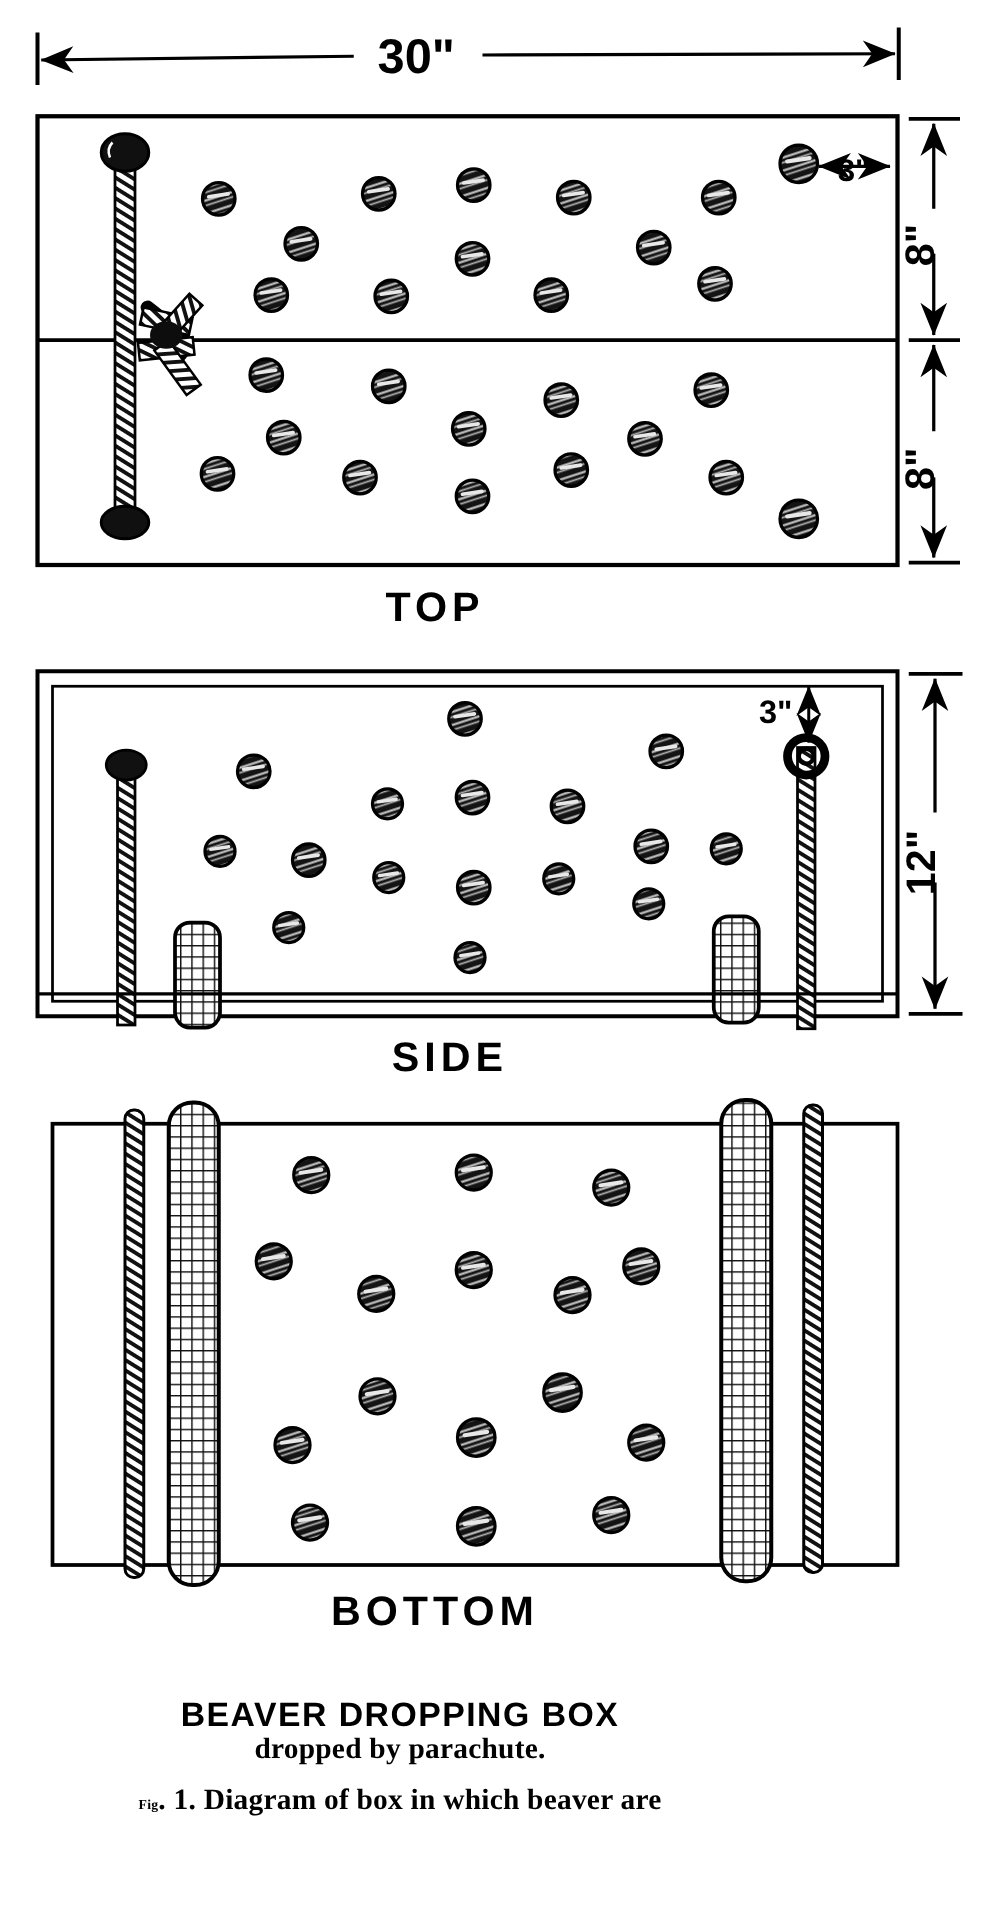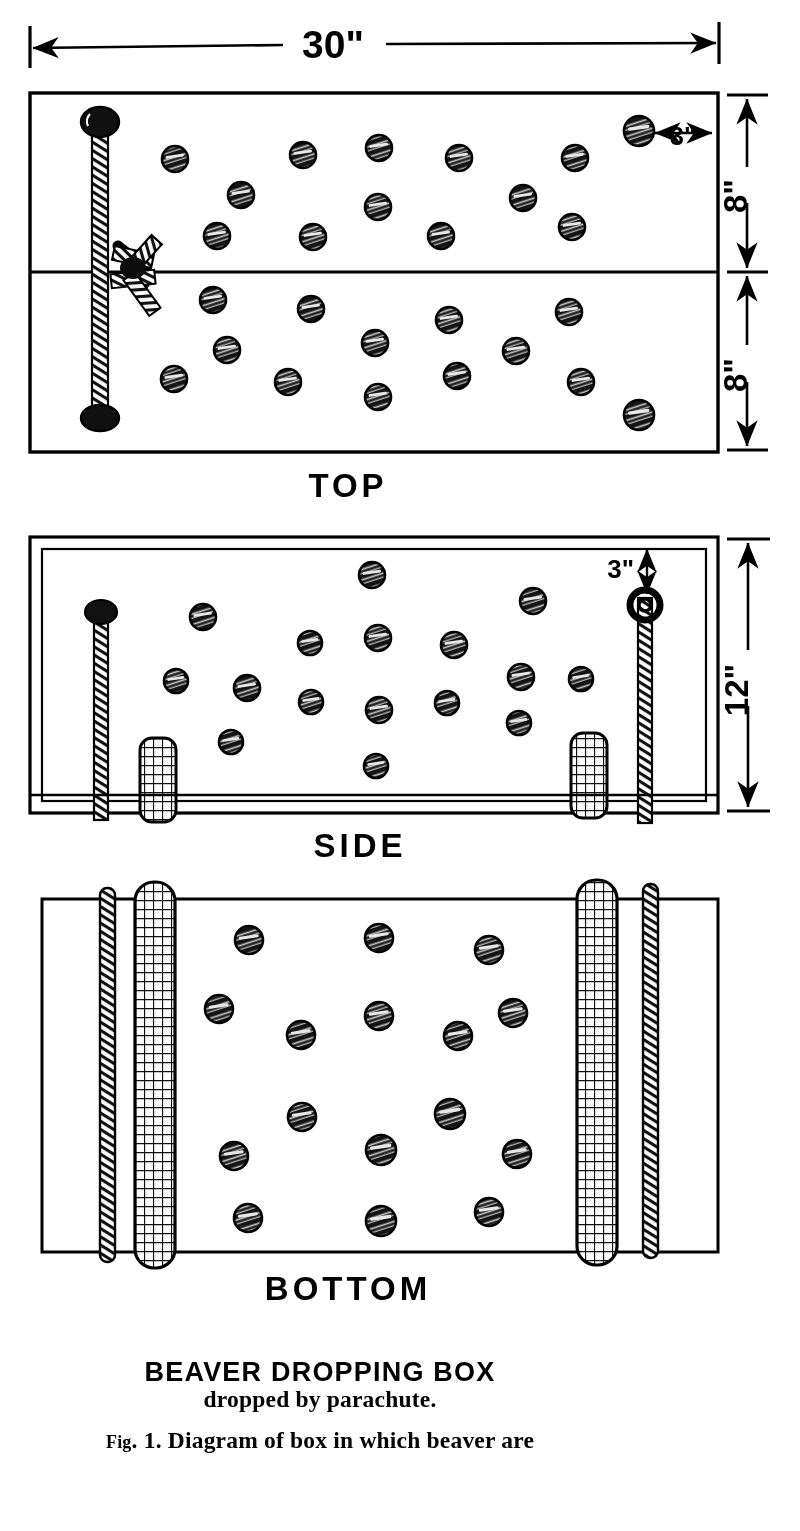--- a/index.html
+++ b/index.html
@@ -23,21 +23,21 @@
   #cap-line-1{
     top:1427px;
     font-family:"Liberation Serif", serif;
     font-size:23.5px;font-weight:bold;letter-spacing:0.2px;
   }
   #cap-line-2{
     top:1386px;
     font-family:"Liberation Serif", serif;
     font-size:23.5px;font-weight:bold;letter-spacing:0.2px;
   }
-  #cap-line-1 .smallcap{font-size:18px;}
+  #cap-line-1 .smallcap{font-size:11px;}
 </style>
 </head>
 <body>
 
 <svg id="figure" viewBox="0 0 800 1531" width="800" height="1531" xmlns="http://www.w3.org/2000/svg">
   <defs>
 
     <pattern id="ropePat" width="7" height="7" patternUnits="userSpaceOnUse" patternTransform="rotate(32)">
       <rect width="7" height="7" fill="#ffffff"></rect>
       <rect width="7" height="3.1" fill="#111111"></rect>

